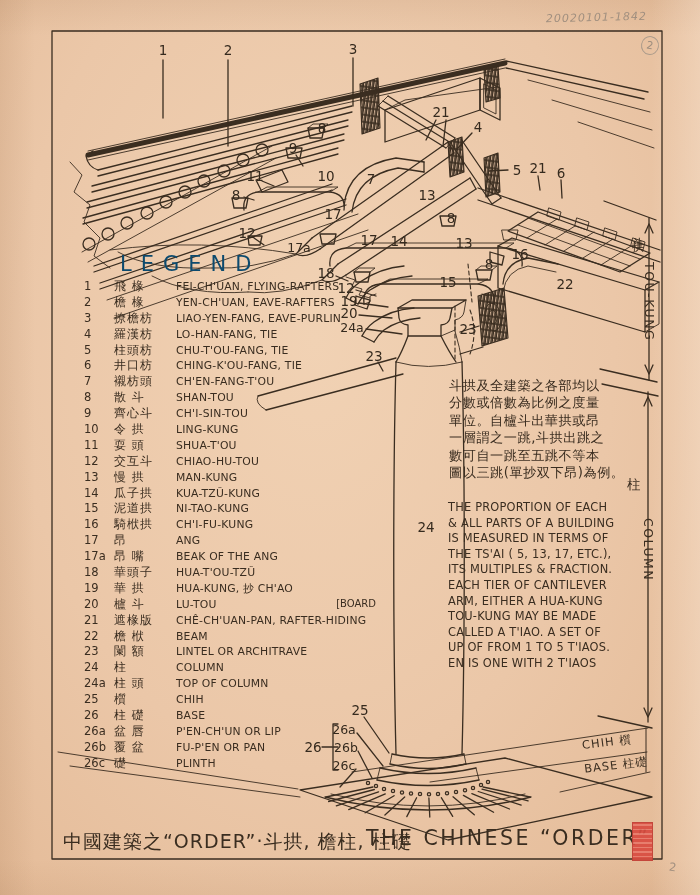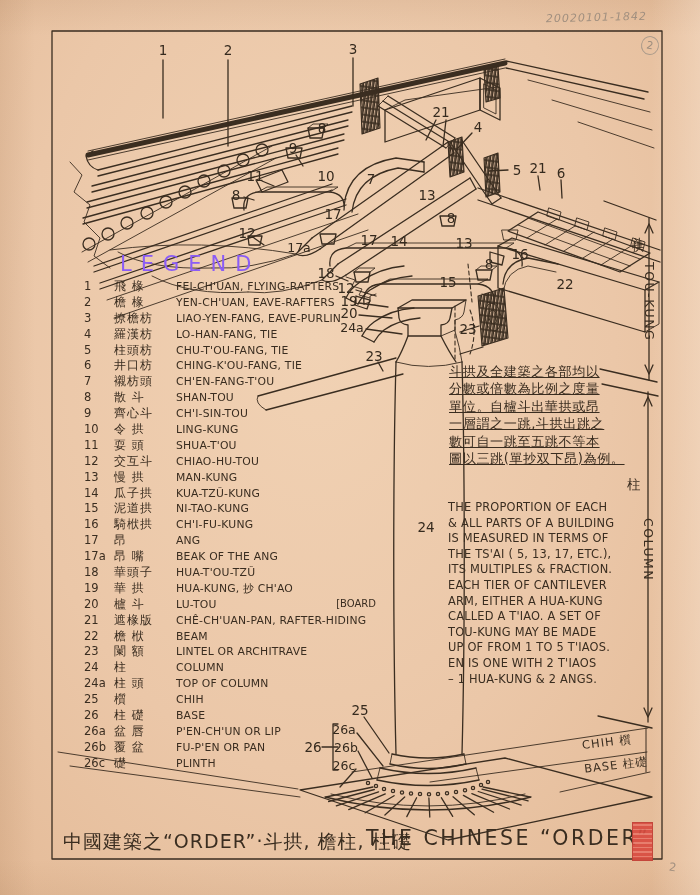--- a/index.html
+++ b/index.html
@@ -16,29 +16,29 @@
   svg{position:absolute;left:0;top:0;}
   svg *{stroke:#3a2d20;fill:none;stroke-width:1.3;stroke-linecap:round;stroke-linejoin:round;}
   svg .thick{stroke-width:5;}
   svg .thin{stroke-width:.9;}
   svg .ldr{stroke-width:1;}
   svg .dash{stroke-dasharray:4 3;stroke-width:1.1;}
   svg .fillgrain{fill:url(#grain);stroke-width:1.1;}
 
   
   #legend{left:84px;top:252px;width:292px;}
-  #legend-title{font-size:21px;letter-spacing:9px;margin-left:36px;height:27px;color:#8b5cf6;}
+  #legend-title{font-size:21px;letter-spacing:9px;margin-left:36px;height:27px;color:#0c4a6e;}
   .lg-row{display:flex;align-items:flex-start;height:15.9px;white-space:nowrap;}
   .lg-no{width:30px;font-size:11.5px;flex:none;}
   .lg-zh{width:62px;font-size:12px;flex:none;letter-spacing:1px;line-height:14px;}
   .lg-en{font-size:10.8px;letter-spacing:.2px;padding-top:1px;}
   .lg-en2{font-size:10px;margin-left:auto;padding-top:1px;}
 
   
-  #note-zh{left:449px;top:363px;width:176px;font-size:13.2px;line-height:17.4px;letter-spacing:.5px;text-decoration:underline;}
+  #note-zh{left:449px;top:377px;width:176px;font-size:13.2px;line-height:17.4px;letter-spacing:.5px;}
   #note-en{left:448px;top:500px;width:180px;font-size:11.4px;line-height:15.6px;letter-spacing:.2px;}
 
   
   .vert-zh{writing-mode:vertical-rl;text-orientation:upright;font-size:12.5px;letter-spacing:3px;}
   .rot90{transform:rotate(90deg);transform-origin:0 0;white-space:nowrap;letter-spacing:1.5px;}
   #dim-toukung-zh{left:629px;top:227px;}
   #dim-toukung-en{left:657px;top:262px;font-size:12.5px;}
   #dim-column-zh{left:627px;top:476px;font-size:13.5px;}
   #dim-column-en{left:656px;top:518px;font-size:12.5px;}
   #dim-chih{left:582px;top:735px;font-size:11.5px;transform:rotate(-7deg);letter-spacing:1px;white-space:nowrap;}
@@ -511,25 +511,24 @@
     <div>圖以三跳(單抄双下昂)為例。</div>
   </div>
 <div id="note-en" class="abs">
     <div>THE PROPORTION OF EACH</div>
     <div>&amp; ALL PARTS OF A BUILDING</div>
     <div>IS MEASURED IN TERMS OF</div>
     <div>THE TS'AI ( 5, 13, 17, ETC.),</div>
     <div>ITS MULTIPLES &amp; FRACTION.</div>
     <div>EACH TIER OF CANTILEVER</div>
     <div>ARM, EITHER A HUA-KUNG</div>
+    <div>TOU-KUNG MAY BE MADE</div>
     <div>CALLED A T'IAO.  A SET OF</div>
-    <div>TOU-KUNG MAY BE MADE</div>
     <div>UP OF FROM 1 TO 5 T'IAOS.</div>
     <div>EN IS ONE WITH 2 T'IAOS</div>
-    <div>– 1 HUA-KUNG &amp; 2 ANGS.</div>
   </div>
 
 <div id="dim-toukung-zh" class="abs vert-zh">斗拱</div>
 <div id="dim-toukung-en" class="abs rot90">TOU-KUNG</div>
 <div id="dim-column-zh" class="abs">柱</div>
 <div id="dim-column-en" class="abs rot90">COLUMN</div>
 <div id="dim-chih" class="abs">CHIH 櫍</div>
 <div id="dim-base" class="abs">BASE 柱礎</div>
 
 <div id="footer-zh" class="abs">中國建築之“ORDER”·斗拱, 檐柱, 柱礎</div>

